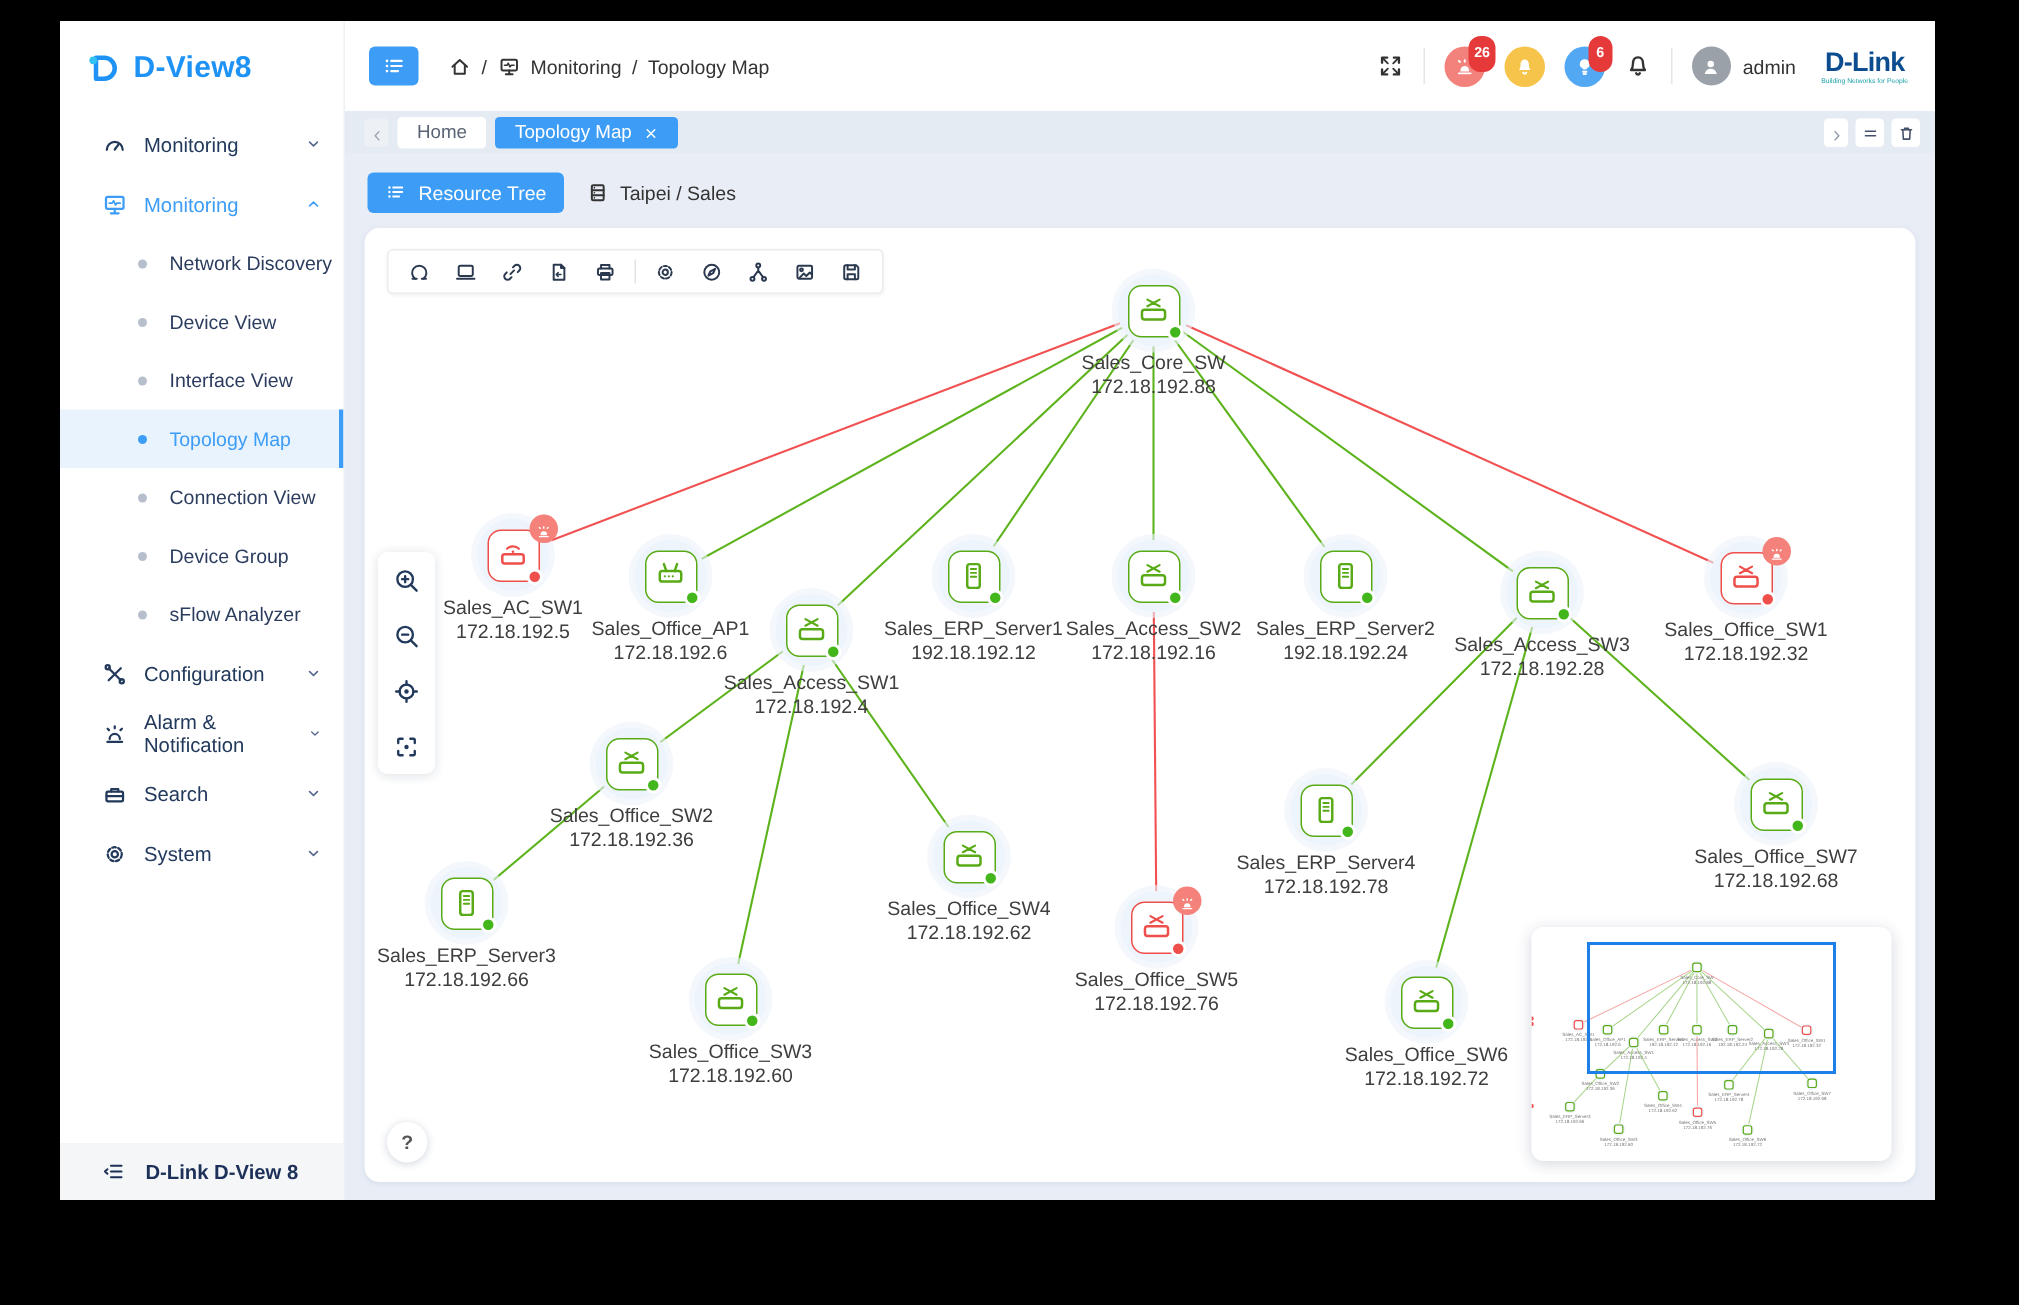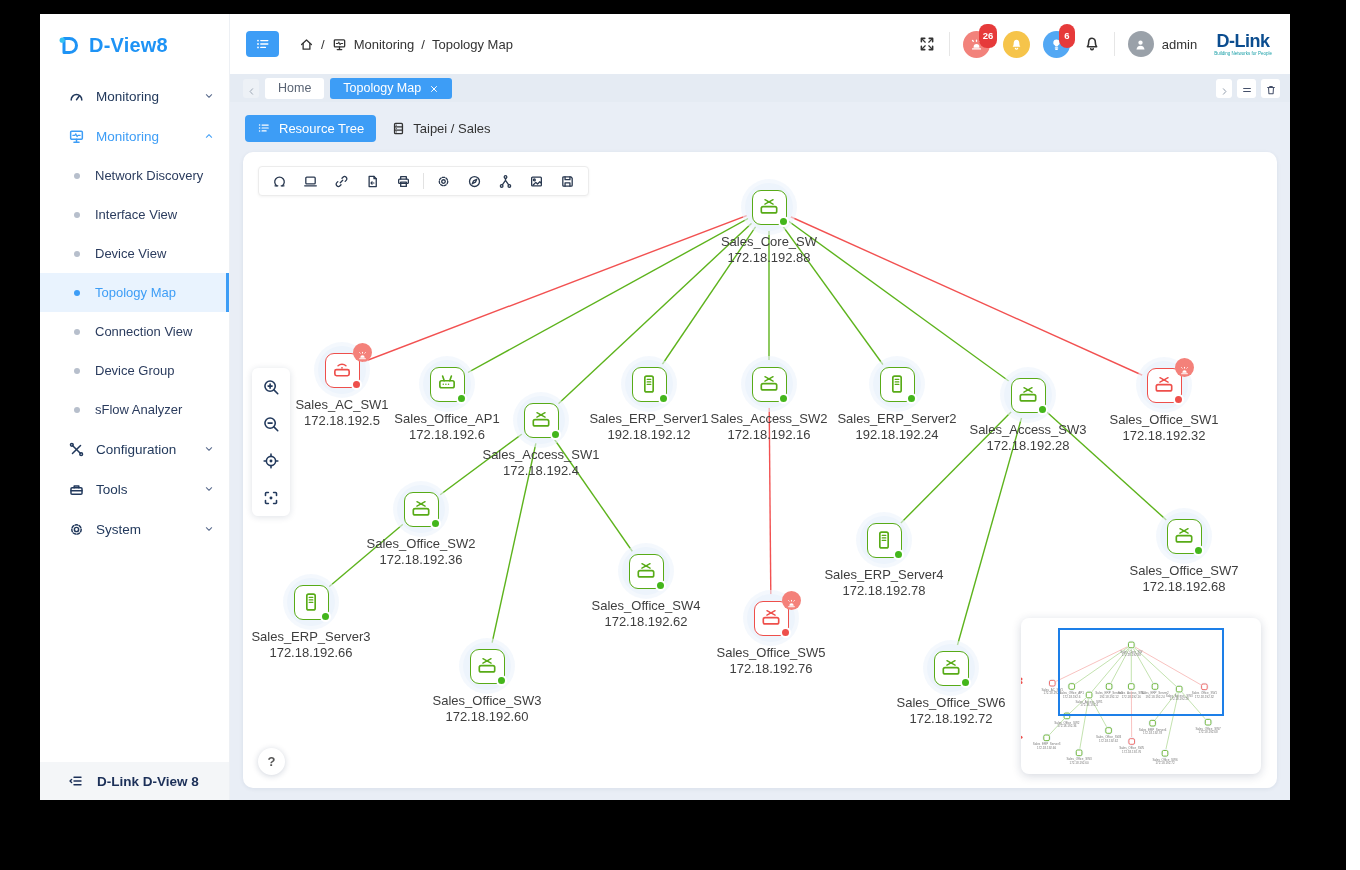--- a/index.html
+++ b/index.html
@@ -11,21 +11,21 @@
   .sidebar { width:190px; background:#fff; border-right:1px solid #edf0f4; display:flex; flex-direction:column; }
   .side-logo { height:62px; display:flex; align-items:center; padding-left:16px; gap:7px; }
   .side-logo .mark { width:26px; height:26px; }
   .side-logo .brand { font-size:20px; font-weight:bold; color:#1e93f5; letter-spacing:.2px; }
   .menu { flex:1; overflow:hidden; }
   .m-item { height:40px; display:flex; align-items:center; padding:0 14px 0 28px; gap:11px; font-size:13.5px; color:#22395c; cursor:pointer; }
   .m-item .ic { width:17px; height:17px; color:#22395c; flex:0 0 17px; }
   .m-item .chev { margin-left:auto; width:12px; height:12px; color:#55678a; }
   .m-item.active { color:#3d9df6; }
   .m-item.active .ic, .m-item.active .chev { color:#3d9df6; }
-  .s-item { height:39px; display:flex; align-items:center; padding-left:34px; gap:15px; font-size:13px; color:#2b3c5e; cursor:pointer; position:relative; }
+  .s-item { height:39px; display:flex; align-items:center; padding-left:52px; gap:15px; font-size:13px; color:#2b3c5e; cursor:pointer; position:relative; }
   .s-item .dot { width:6px; height:6px; border-radius:50%; background:#b7bfcc; flex:0 0 6px; }
   .s-item.active { background:#e9f3fe; color:#3d9df6; }
   .s-item.active .dot { background:#3d9df6; }
   .s-item.active::after { content:""; position:absolute; right:0; top:0; bottom:0; width:3px; background:#3d9df6; }
   .side-footer { height:38px; background:#f4f6f8; display:flex; align-items:center; padding-left:28px; gap:13px; font-size:13.5px; font-weight:bold; color:#1c3058; cursor:pointer; }
   .side-footer .ic { width:16px; height:16px; }
 
   
   .main { flex:1; display:flex; flex-direction:column; background:#e9eef6; min-width:0; }
   .header { height:60px; background:#fff; display:flex; align-items:center; padding:0 18px 0 16px; gap:12px; }
@@ -138,25 +138,25 @@
       <span class="chev"><svg viewBox="0 0 16 16" width="100%" height="100%" fill="none" stroke="currentColor" stroke-width="1.4" stroke-linecap="round" stroke-linejoin="round">
               <path d="M4.5 9.7L8 6.3l3.5 3.4"></path>
             </svg></span>
     </div>
         <div class="s-item ">
           <span class="dot"></span>
           <span>Network Discovery</span>
         </div>
         <div class="s-item ">
           <span class="dot"></span>
-          <span>Interface View</span>
+          <span>Device View</span>
         </div>
         <div class="s-item ">
           <span class="dot"></span>
-          <span>Device View</span>
+          <span>Interface View</span>
         </div>
         <div class="s-item active">
           <span class="dot"></span>
           <span>Topology Map</span>
         </div>
         <div class="s-item ">
           <span class="dot"></span>
           <span>Connection View</span>
         </div>
         <div class="s-item ">
@@ -174,25 +174,36 @@
               <circle cx="3.6" cy="3.6" r="1.3"></circle>
               <circle cx="12.4" cy="12.4" r="1.3"></circle>
             </svg></span>
       <span>Configuration</span>
       <span class="chev"><svg viewBox="0 0 16 16" width="100%" height="100%" fill="none" stroke="currentColor" stroke-width="1.4" stroke-linecap="round" stroke-linejoin="round">
               <path d="M4.5 6.3L8 9.7l3.5-3.4"></path>
             </svg></span>
     </div>
         <div class="m-item ">
       <span class="ic"><svg viewBox="0 0 16 16" width="100%" height="100%" fill="none" stroke="currentColor" stroke-width="1.4" stroke-linecap="round" stroke-linejoin="round">
+              <path d="M4.8 11a3.2 3.2 0 0 1 6.4 0"></path>
+              <path d="M3.4 12.8h9.2"></path>
+              <path d="M8 4.3V3M4.4 5.4l-.9-.9M11.6 5.4l.9-.9"></path>
+            </svg></span>
+      <span>Alarm &amp; Notification</span>
+      <span class="chev"><svg viewBox="0 0 16 16" width="100%" height="100%" fill="none" stroke="currentColor" stroke-width="1.4" stroke-linecap="round" stroke-linejoin="round">
+              <path d="M4.5 6.3L8 9.7l3.5-3.4"></path>
+            </svg></span>
+    </div>
+        <div class="m-item ">
+      <span class="ic"><svg viewBox="0 0 16 16" width="100%" height="100%" fill="none" stroke="currentColor" stroke-width="1.4" stroke-linecap="round" stroke-linejoin="round">
               <rect x="2.8" y="6.3" width="10.4" height="6.2" rx="1"></rect>
               <path d="M5.8 6.3V4.7h4.4v1.6"></path>
               <path d="M2.8 9.2h10.4"></path>
             </svg></span>
-      <span>Tools</span>
+      <span>Search</span>
       <span class="chev"><svg viewBox="0 0 16 16" width="100%" height="100%" fill="none" stroke="currentColor" stroke-width="1.4" stroke-linecap="round" stroke-linejoin="round">
               <path d="M4.5 6.3L8 9.7l3.5-3.4"></path>
             </svg></span>
     </div>
         <div class="m-item ">
       <span class="ic"><svg viewBox="0 0 16 16" width="100%" height="100%" fill="none" stroke="currentColor" stroke-width="1.4" stroke-linecap="round" stroke-linejoin="round">
               <circle cx="8" cy="8" r="2"></circle>
               <circle cx="8" cy="8" r="4.4" stroke-dasharray="2.3 1.5"></circle>
             </svg></span>
       <span>System</span>

